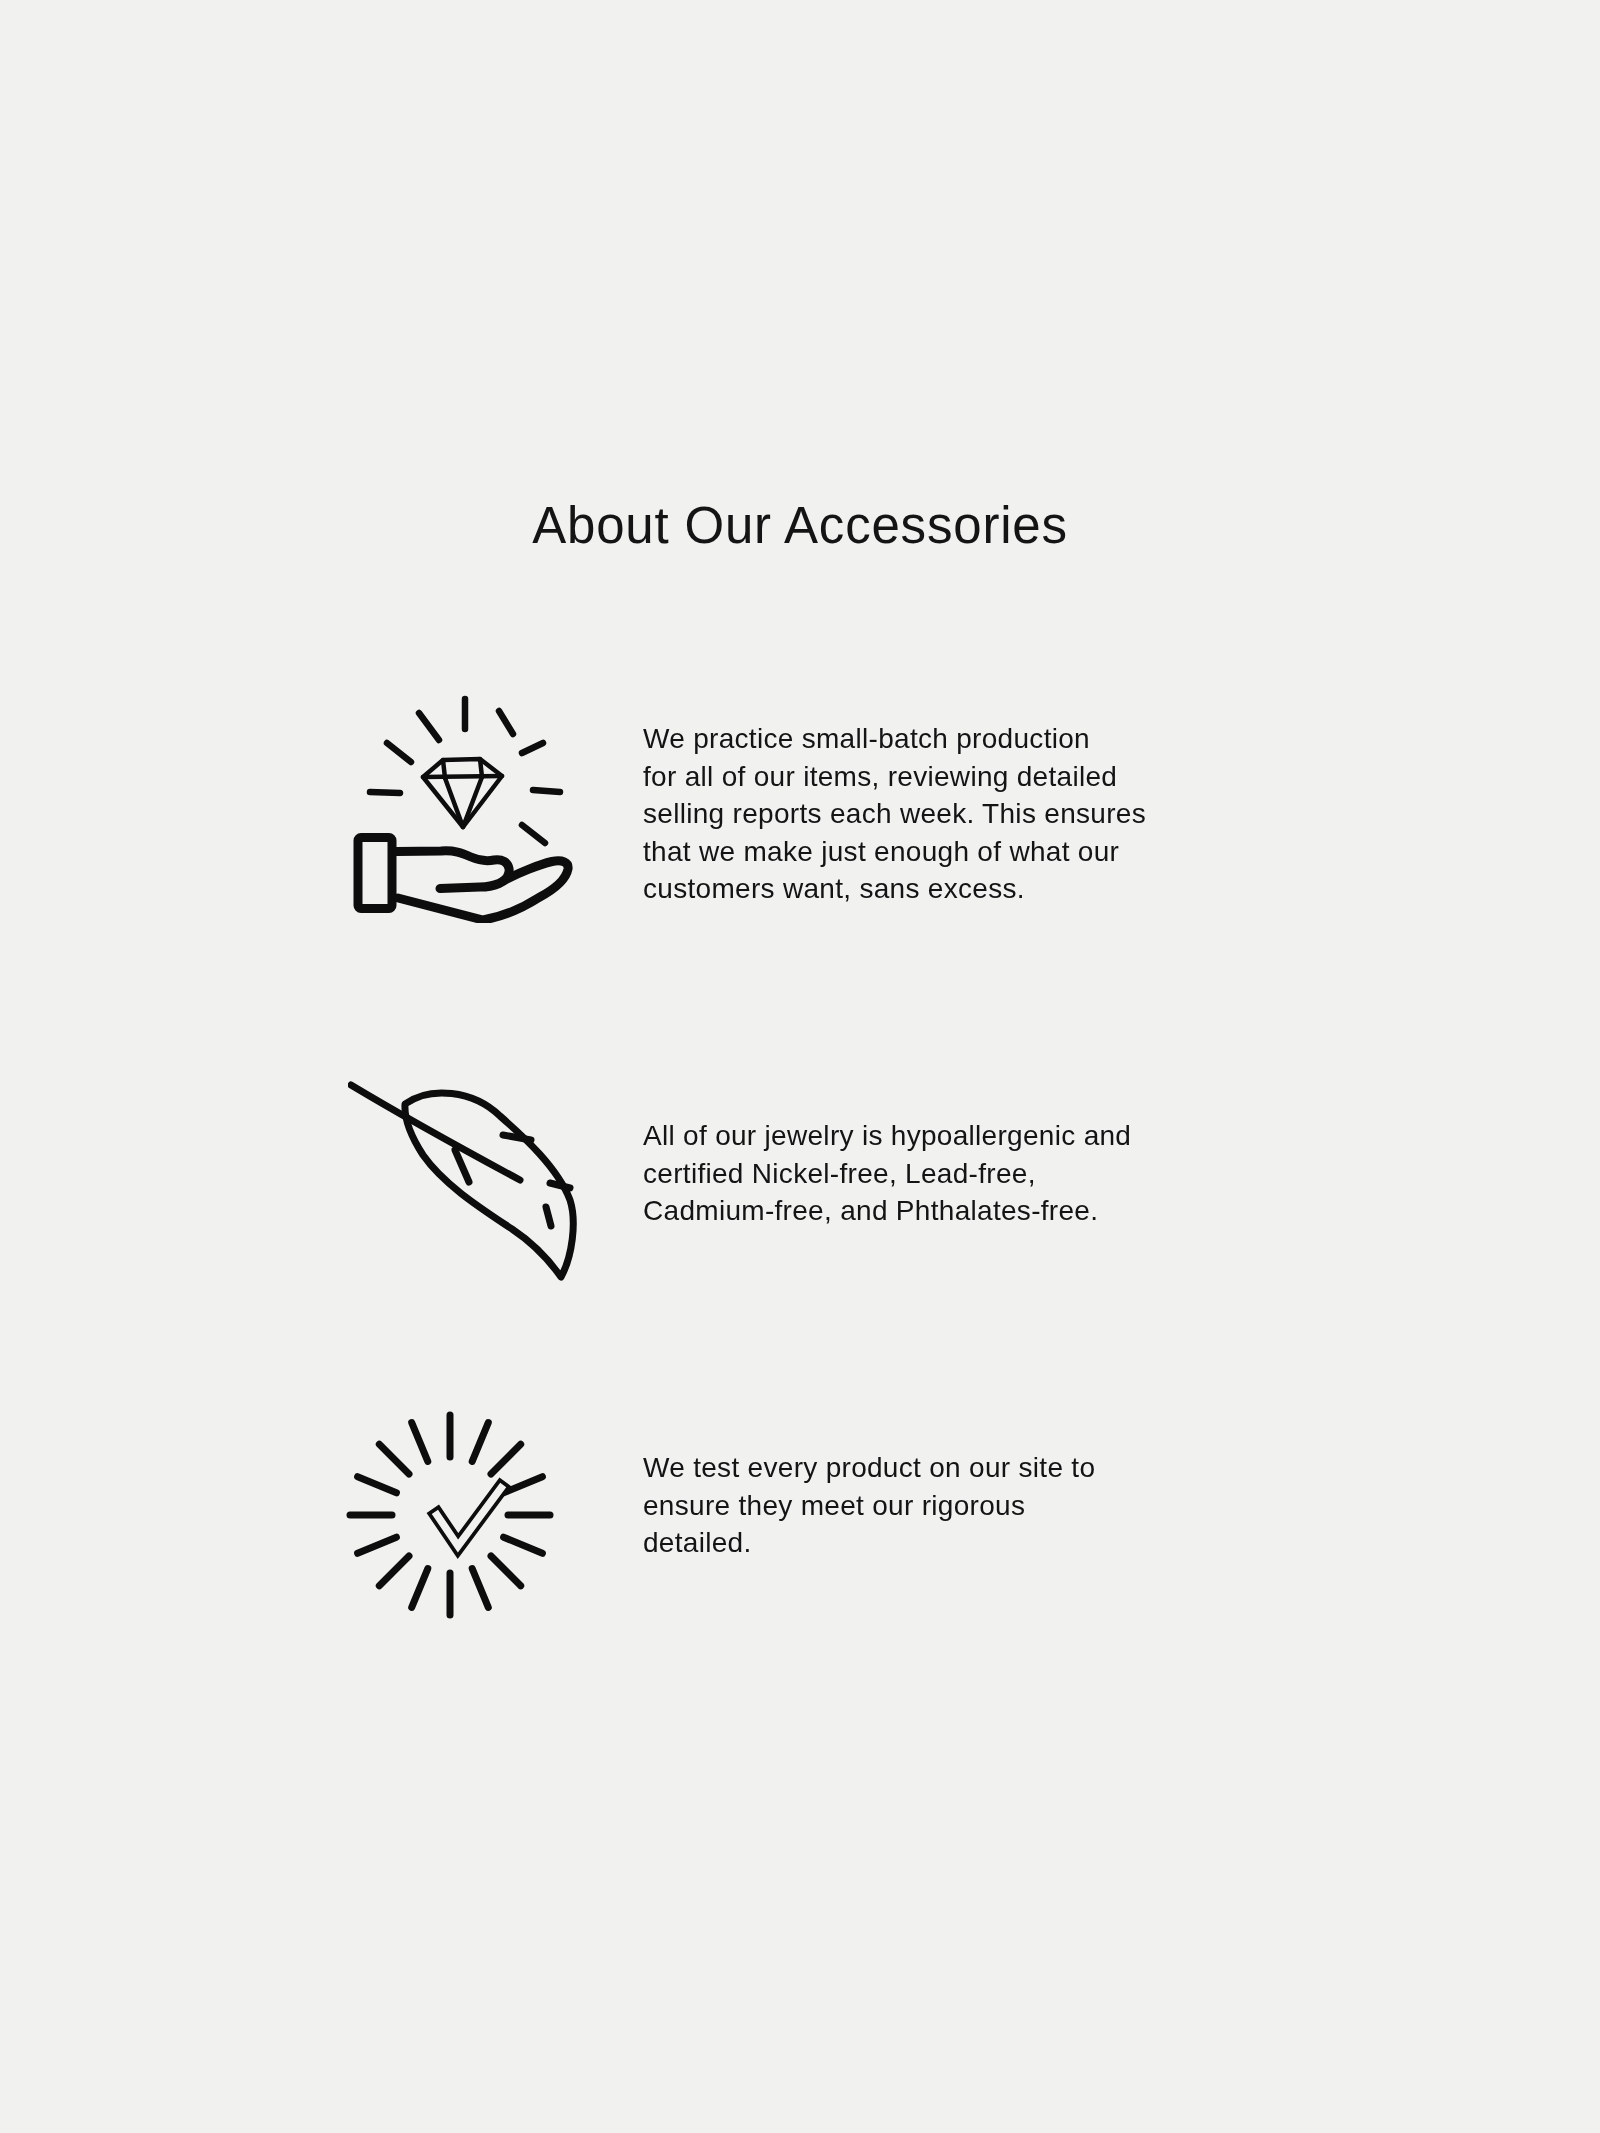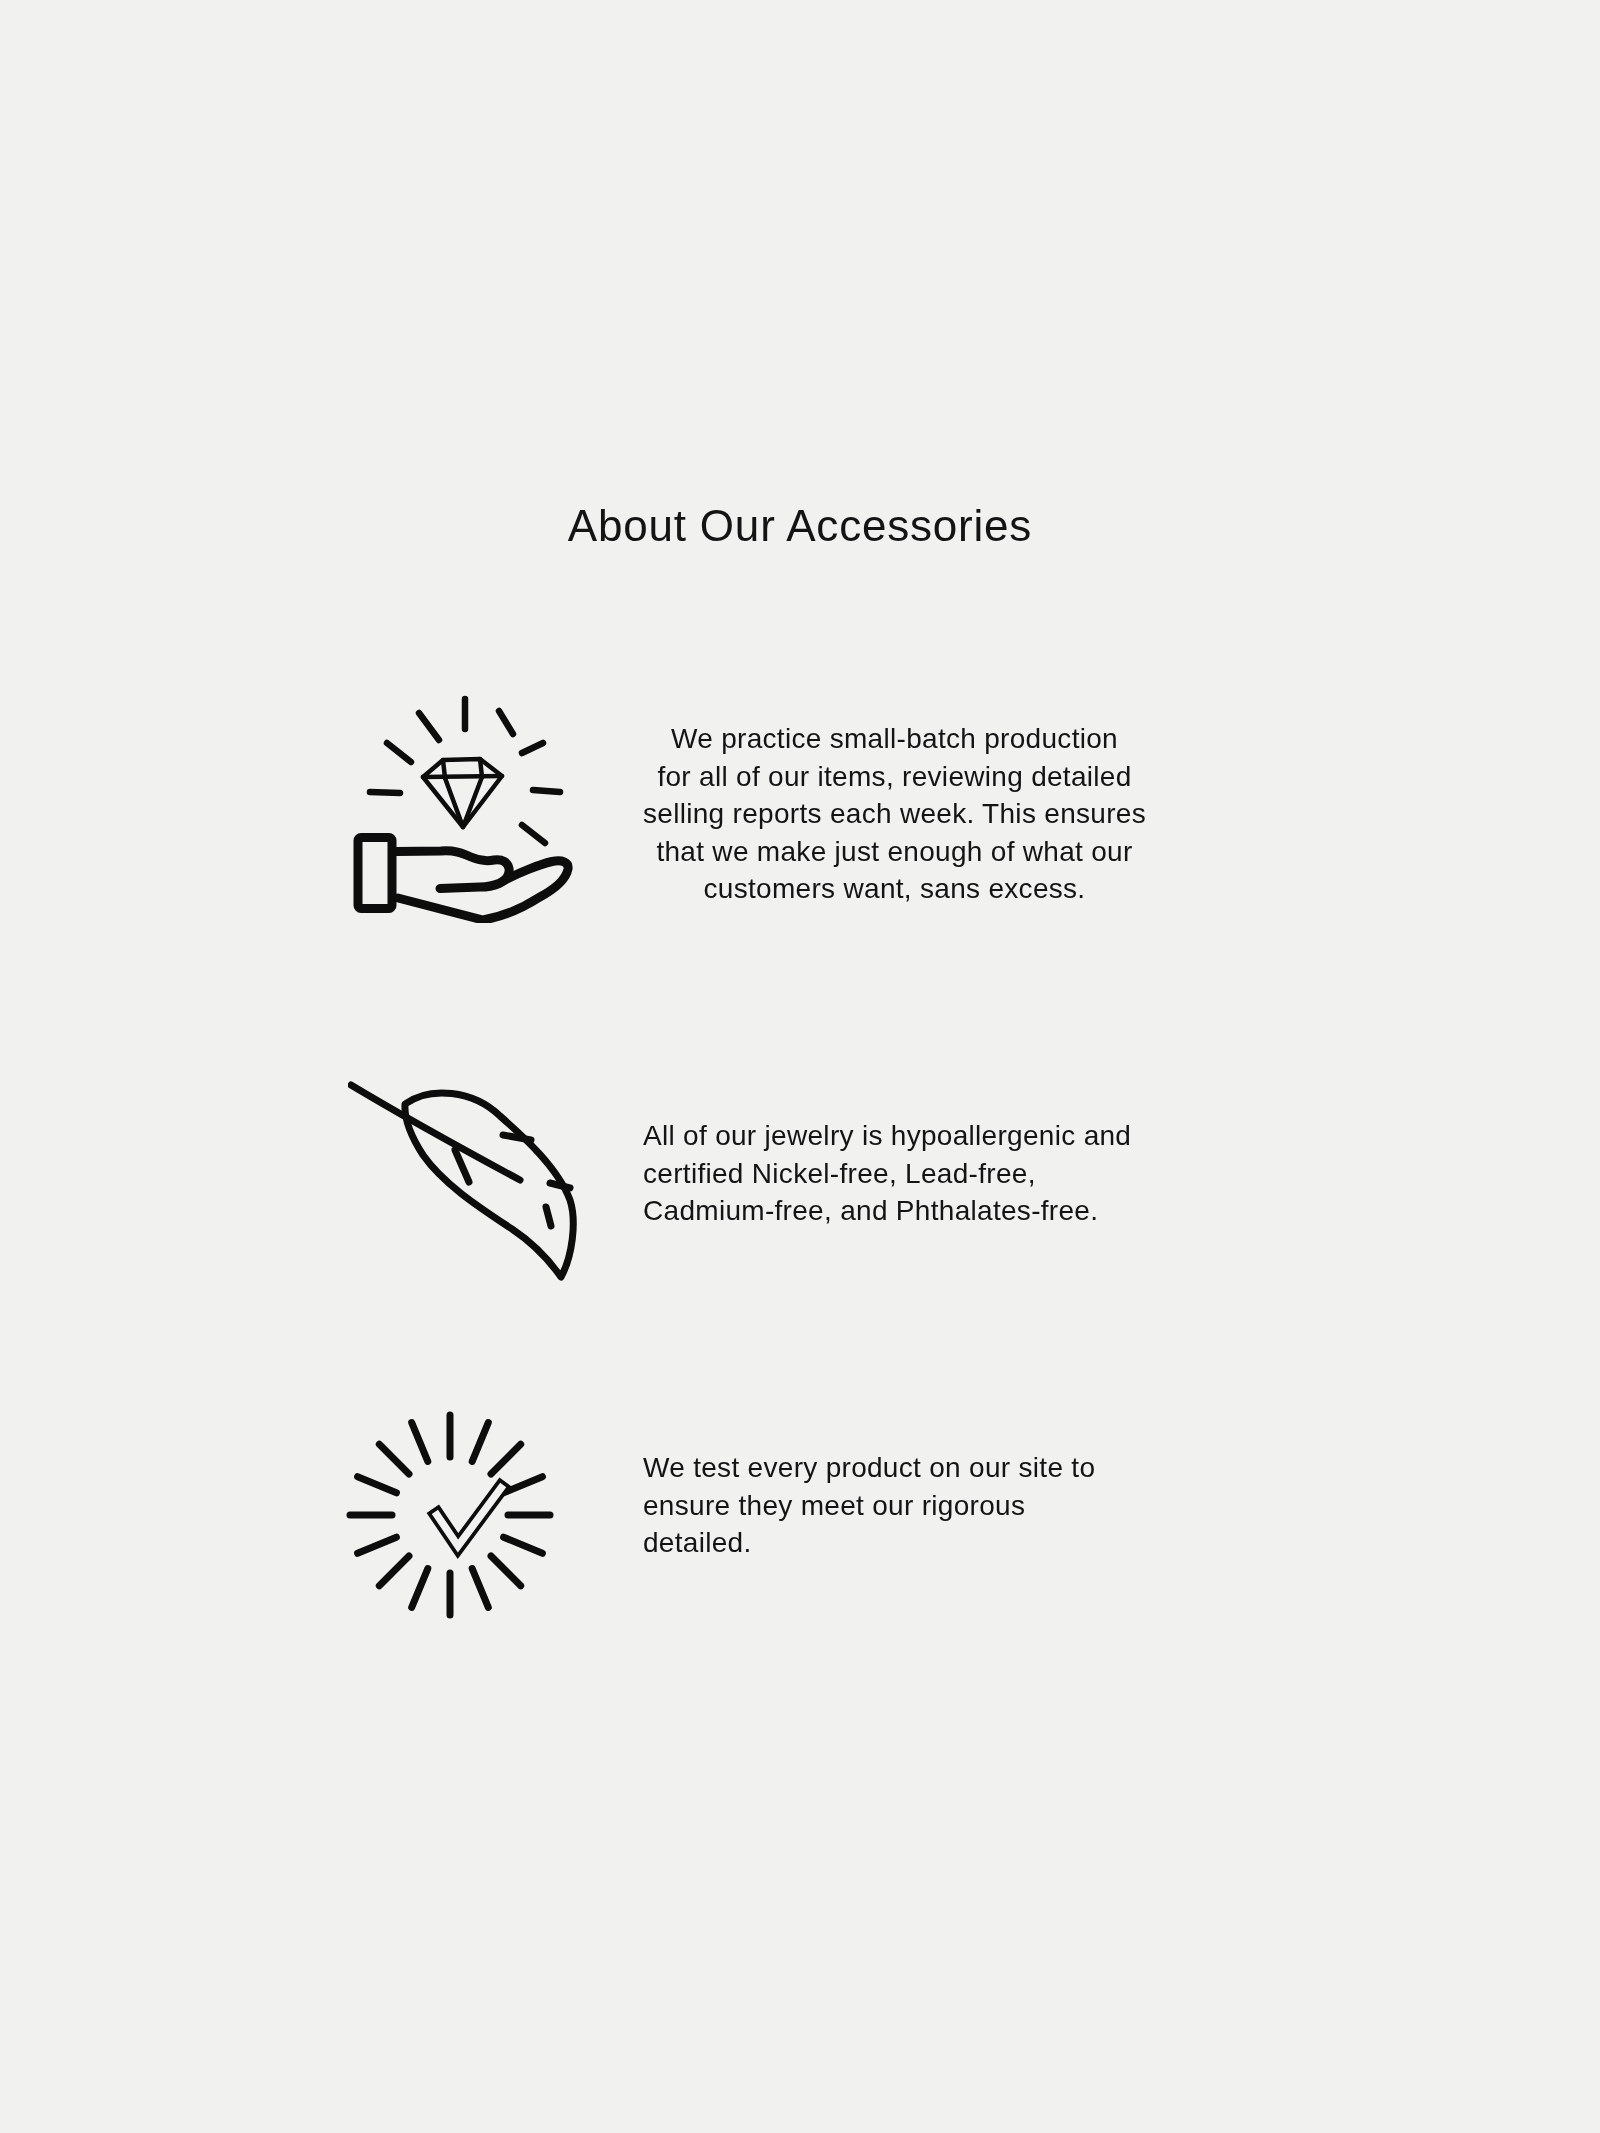--- a/index.html
+++ b/index.html
@@ -11,36 +11,36 @@
   body{
     width:1600px;height:2133px;
     background:var(--bg);
     overflow:hidden;
     font-family:"Liberation Sans", sans-serif;
     color:var(--text);
     -webkit-font-smoothing:antialiased;
   }
   .section-title{
     margin:498px 0 0 0;
-    font-size:44px;
+    font-size:51px;
     line-height:56px;
     font-weight:400;
     letter-spacing:0.8px;
     text-align:center;
     color:var(--text);
   }
   .features{
     margin-left:348px;
     width:900px;
   }
   .feature{
     display:flex;
     align-items:flex-start;
   }
-  .feature-row-1{margin-top:129px;text-align:center;}
+  .feature-row-1{margin-top:129px;}
   .feature-row-2{margin-top:157px;}
   .feature-row-3{margin-top:115px;}
   .icon-cell{
     flex:0 0 240px;
     width:240px;
   }
   .icon-cell svg{display:block;color:var(--icon);}
   .svg-diamond-hand{margin-left:5px;}
   .svg-feather{margin-left:0;}
   .svg-check-burst{margin-left:-8px;}

